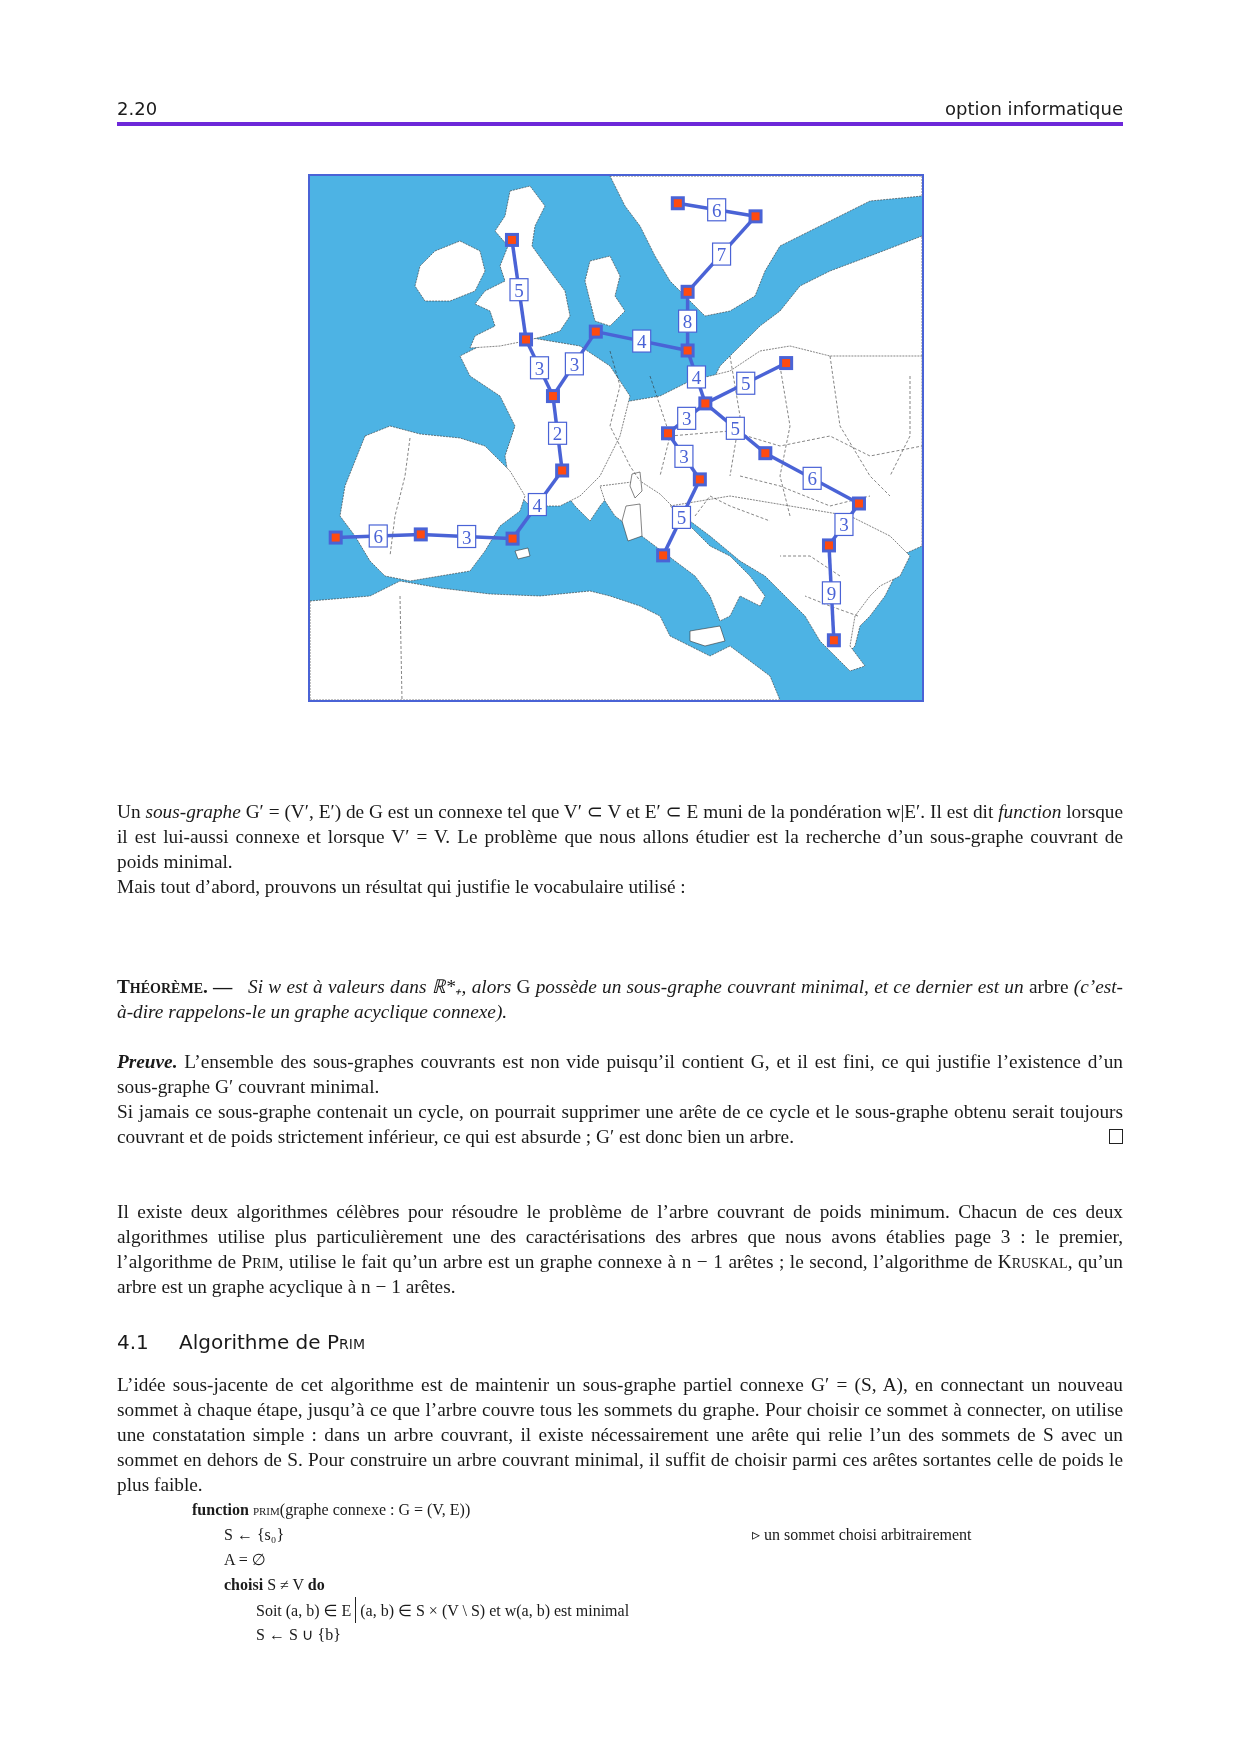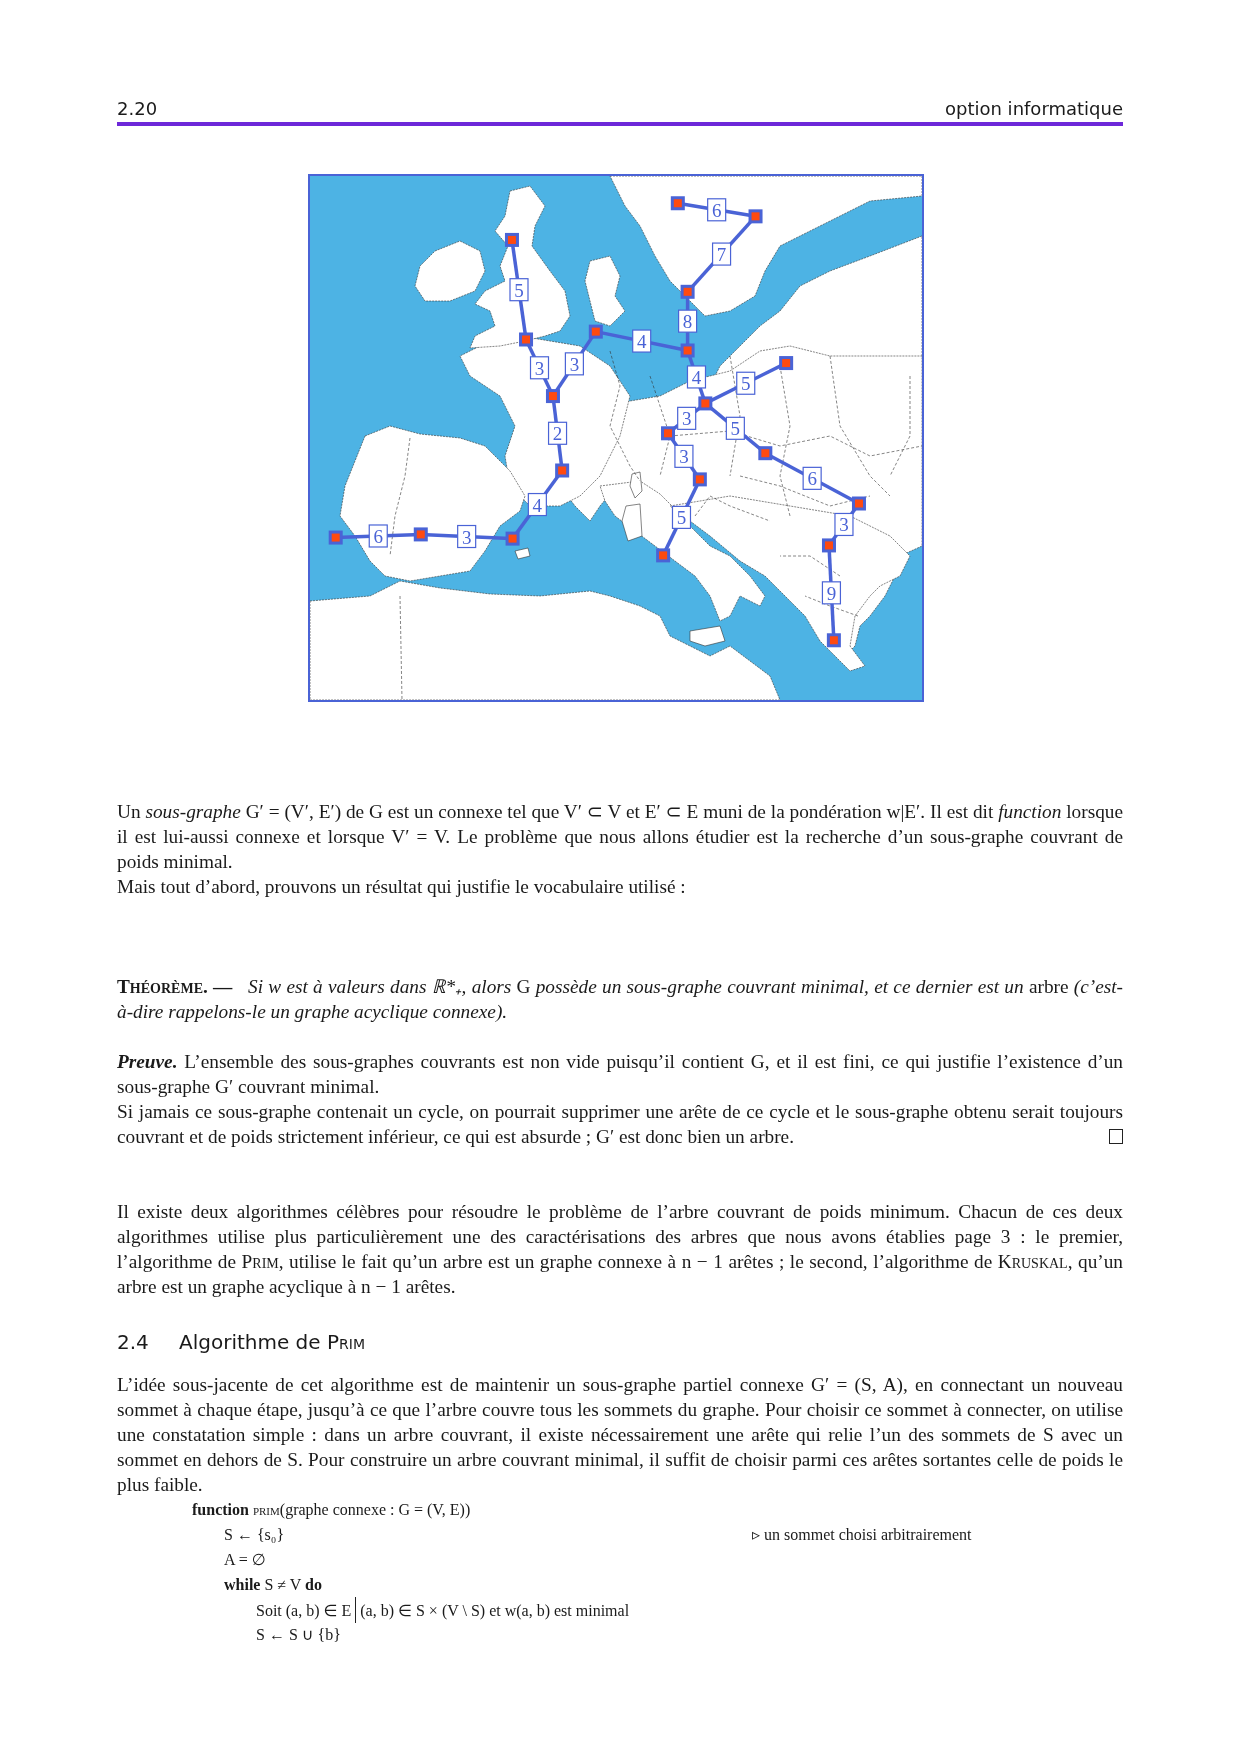--- a/index.html
+++ b/index.html
@@ -303,29 +303,29 @@
   <div class="text" style="top:1049px;">
     <p><span class="it bold">Preuve.</span><span> L’ensemble des sous-graphes couvrants est non vide puisqu’il contient G, et il est fini, ce qui justifie l’existence d’un sous-graphe G′ couvrant minimal.</span></p>
     <p><span>Si jamais ce sous-graphe contenait un cycle, on pourrait supprimer une arête de ce cycle et le sous-graphe obtenu serait toujours couvrant et de poids strictement inférieur, ce qui est absurde ; G′ est donc bien un arbre.</span><span class="qed"></span></p>
   </div>
 
   <div class="text" style="top:1199px;">
     <p><span>Il existe deux algorithmes célèbres pour résoudre le problème de l’arbre couvrant de poids minimum. Chacun de ces deux algorithmes utilise plus particulièrement une des caractérisations des arbres que nous avons établies page 3 : le premier, l’algorithme de </span><span class="sc">Prim</span><span>, utilise le fait qu’un arbre est un graphe connexe à n − 1 arêtes ; le second, l’algorithme de </span><span class="sc">Kruskal</span><span>, qu’un arbre est un graphe acyclique à n − 1 arêtes.</span></p>
   </div>
 
   <div class="section-title">
-    <span class="secnum">2.4</span><span>Algorithme de </span><span class="sc">Prim</span>
+    <span class="secnum">4.1</span><span>Algorithme de </span><span class="sc">Prim</span>
   </div>
 
   <div class="text" style="top:1372px;">
     <p>L’idée sous-jacente de cet algorithme est de maintenir un sous-graphe partiel connexe G′ = (S, A), en connectant un nouveau sommet à chaque étape, jusqu’à ce que l’arbre couvre tous les sommets du graphe. Pour choisir ce sommet à connecter, on utilise une constatation simple : dans un arbre couvrant, il existe nécessairement une arête qui relie l’un des sommets de S avec un sommet en dehors de S. Pour construire un arbre couvrant minimal, il suffit de choisir parmi ces arêtes sortantes celle de poids le plus faible.</p>
   </div>
 
   <div class="algo">
     <div class="line"><span class="bold">function</span> <span class="sc">prim</span><span>(graphe connexe : G = (V, E))</span></div>
     <div class="line ind1"><span>S ← {s₀}</span><span class="comment">▹ un sommet choisi arbitrairement</span></div>
     <div class="line ind1"><span>A = ∅</span></div>
-    <div class="line ind1"><span class="bold">while</span><span> S ≠ V </span><span class="bold">do</span></div>
+    <div class="line ind1"><span class="bold">choisi</span><span> S ≠ V </span><span class="bold">do</span></div>
     <div class="line ind2"><span>Soit (a, b) ∈ E</span><span class="bar"></span><span>(a, b) ∈ S × (V \ S) et w(a, b) est minimal</span></div>
     <div class="line ind2"><span>S ← S ∪ {b}</span></div>
   </div>
 
 </div>
 
 </body></html>

